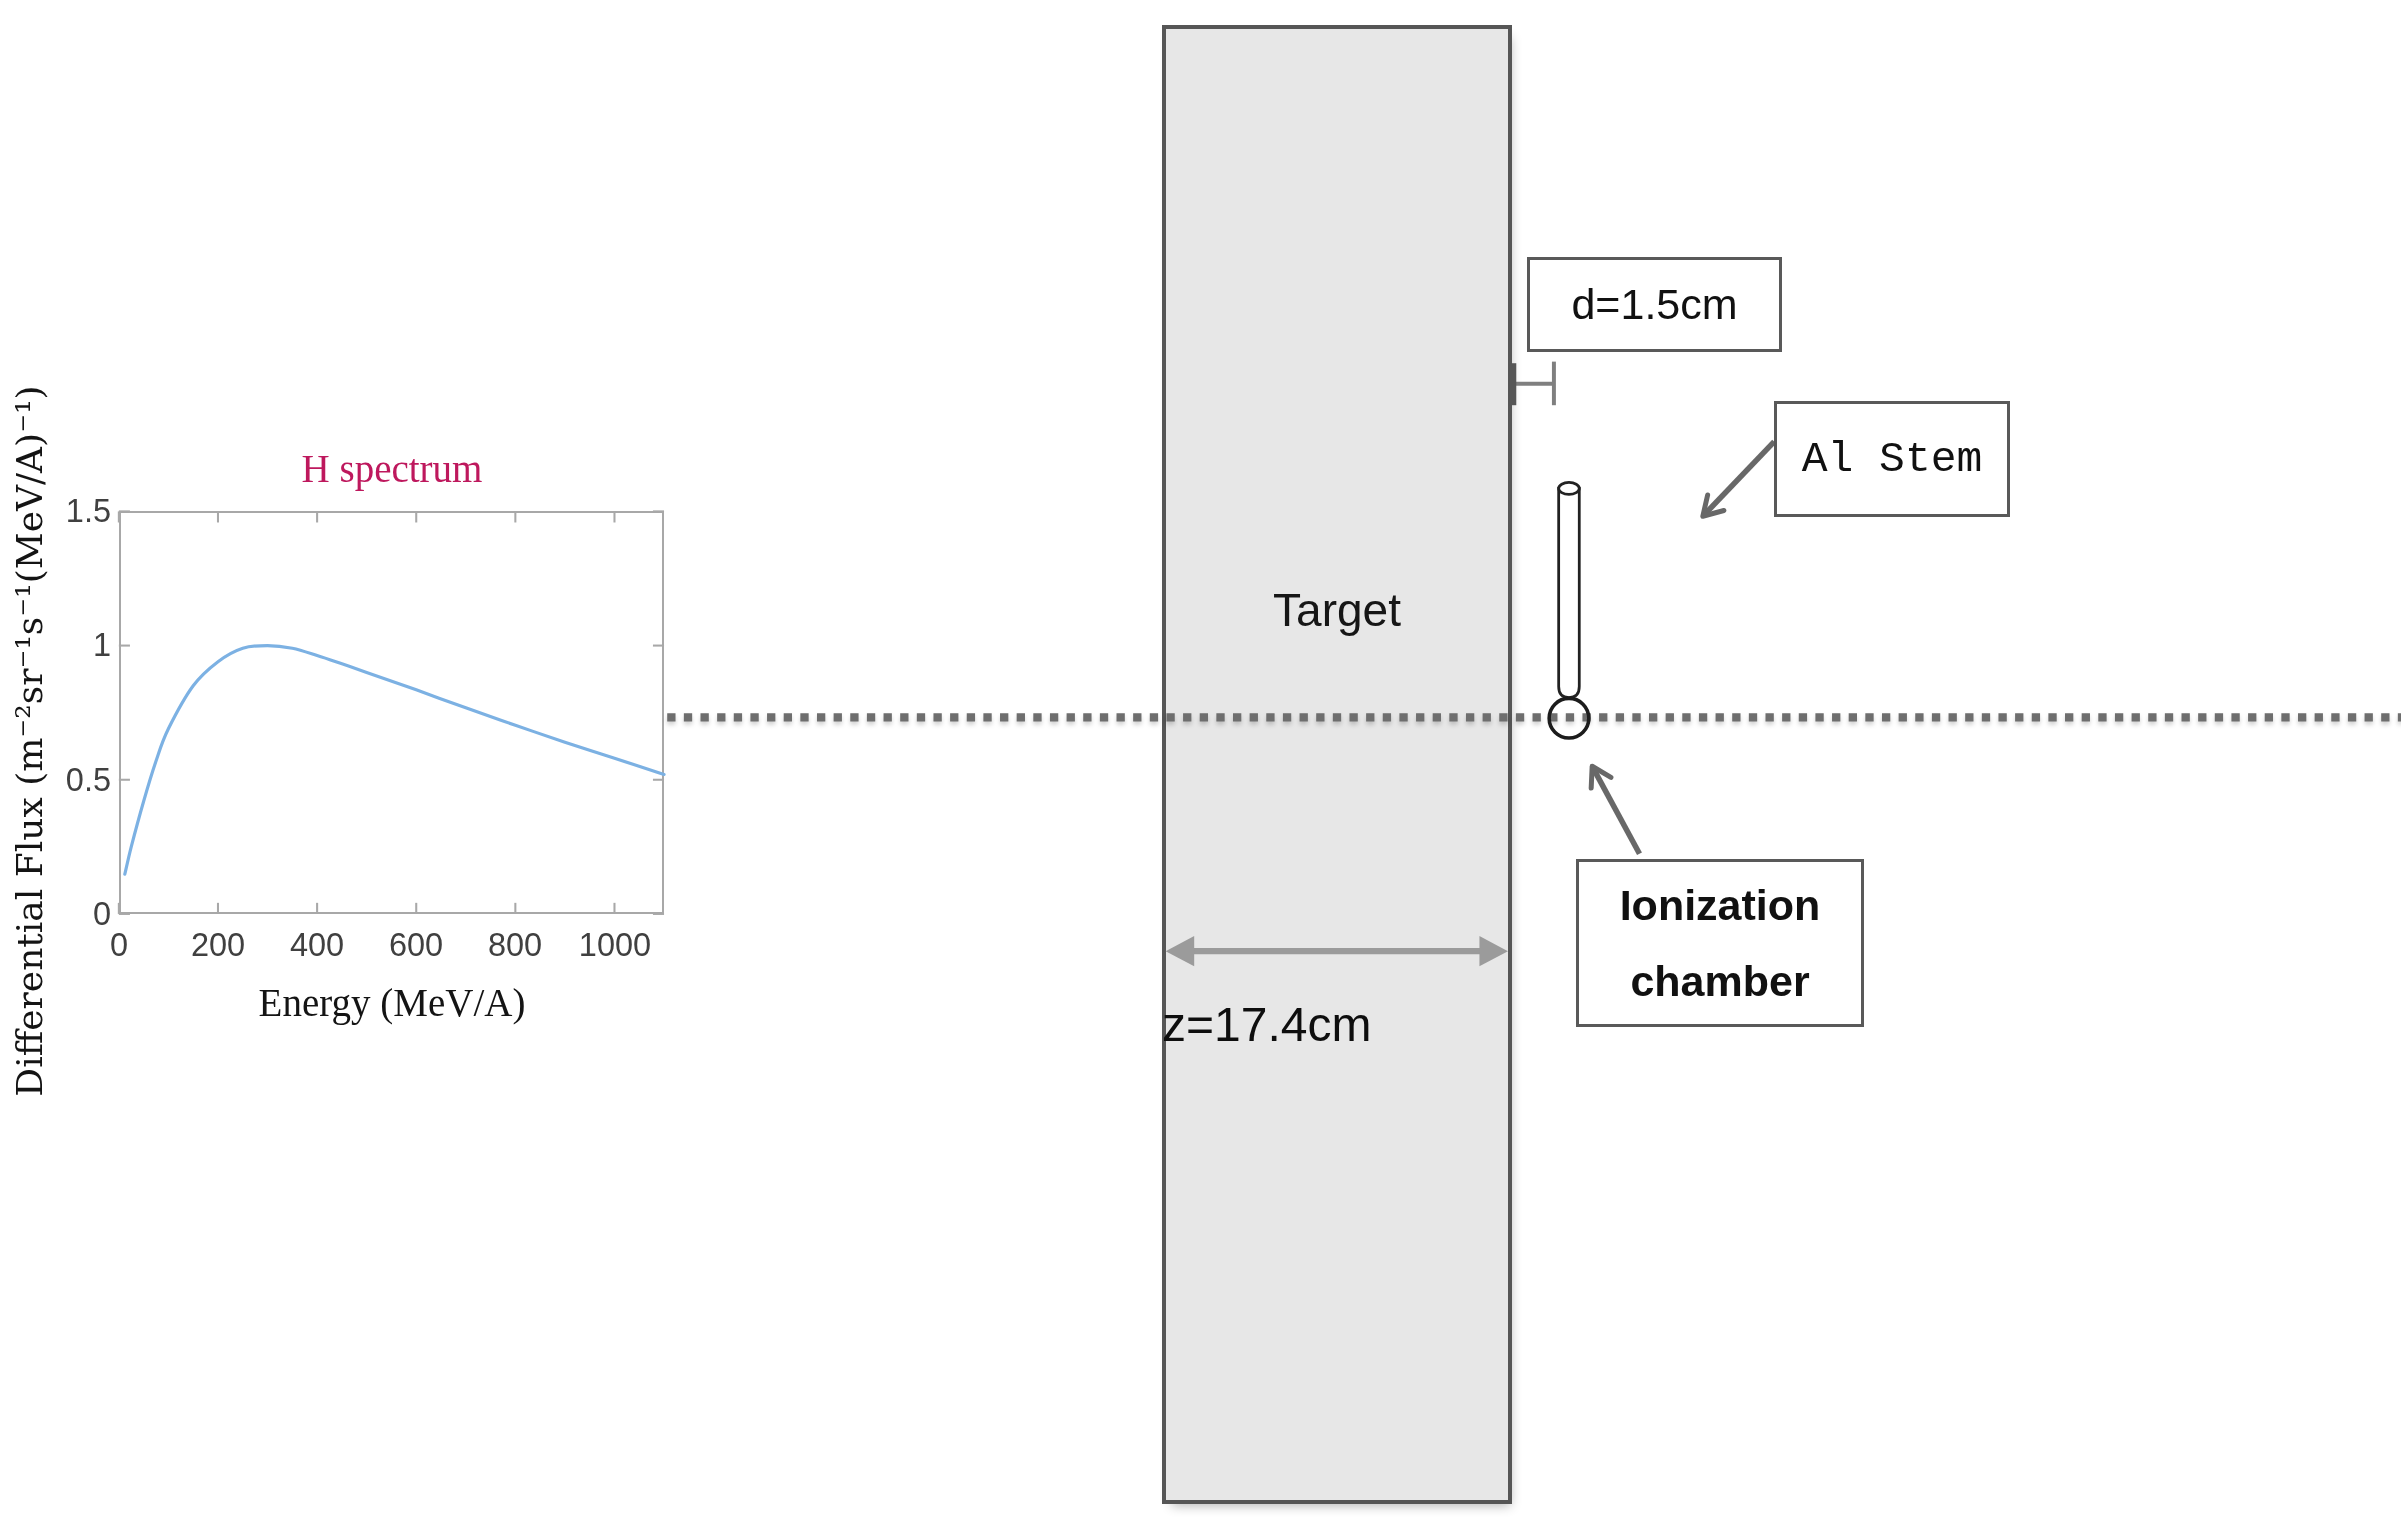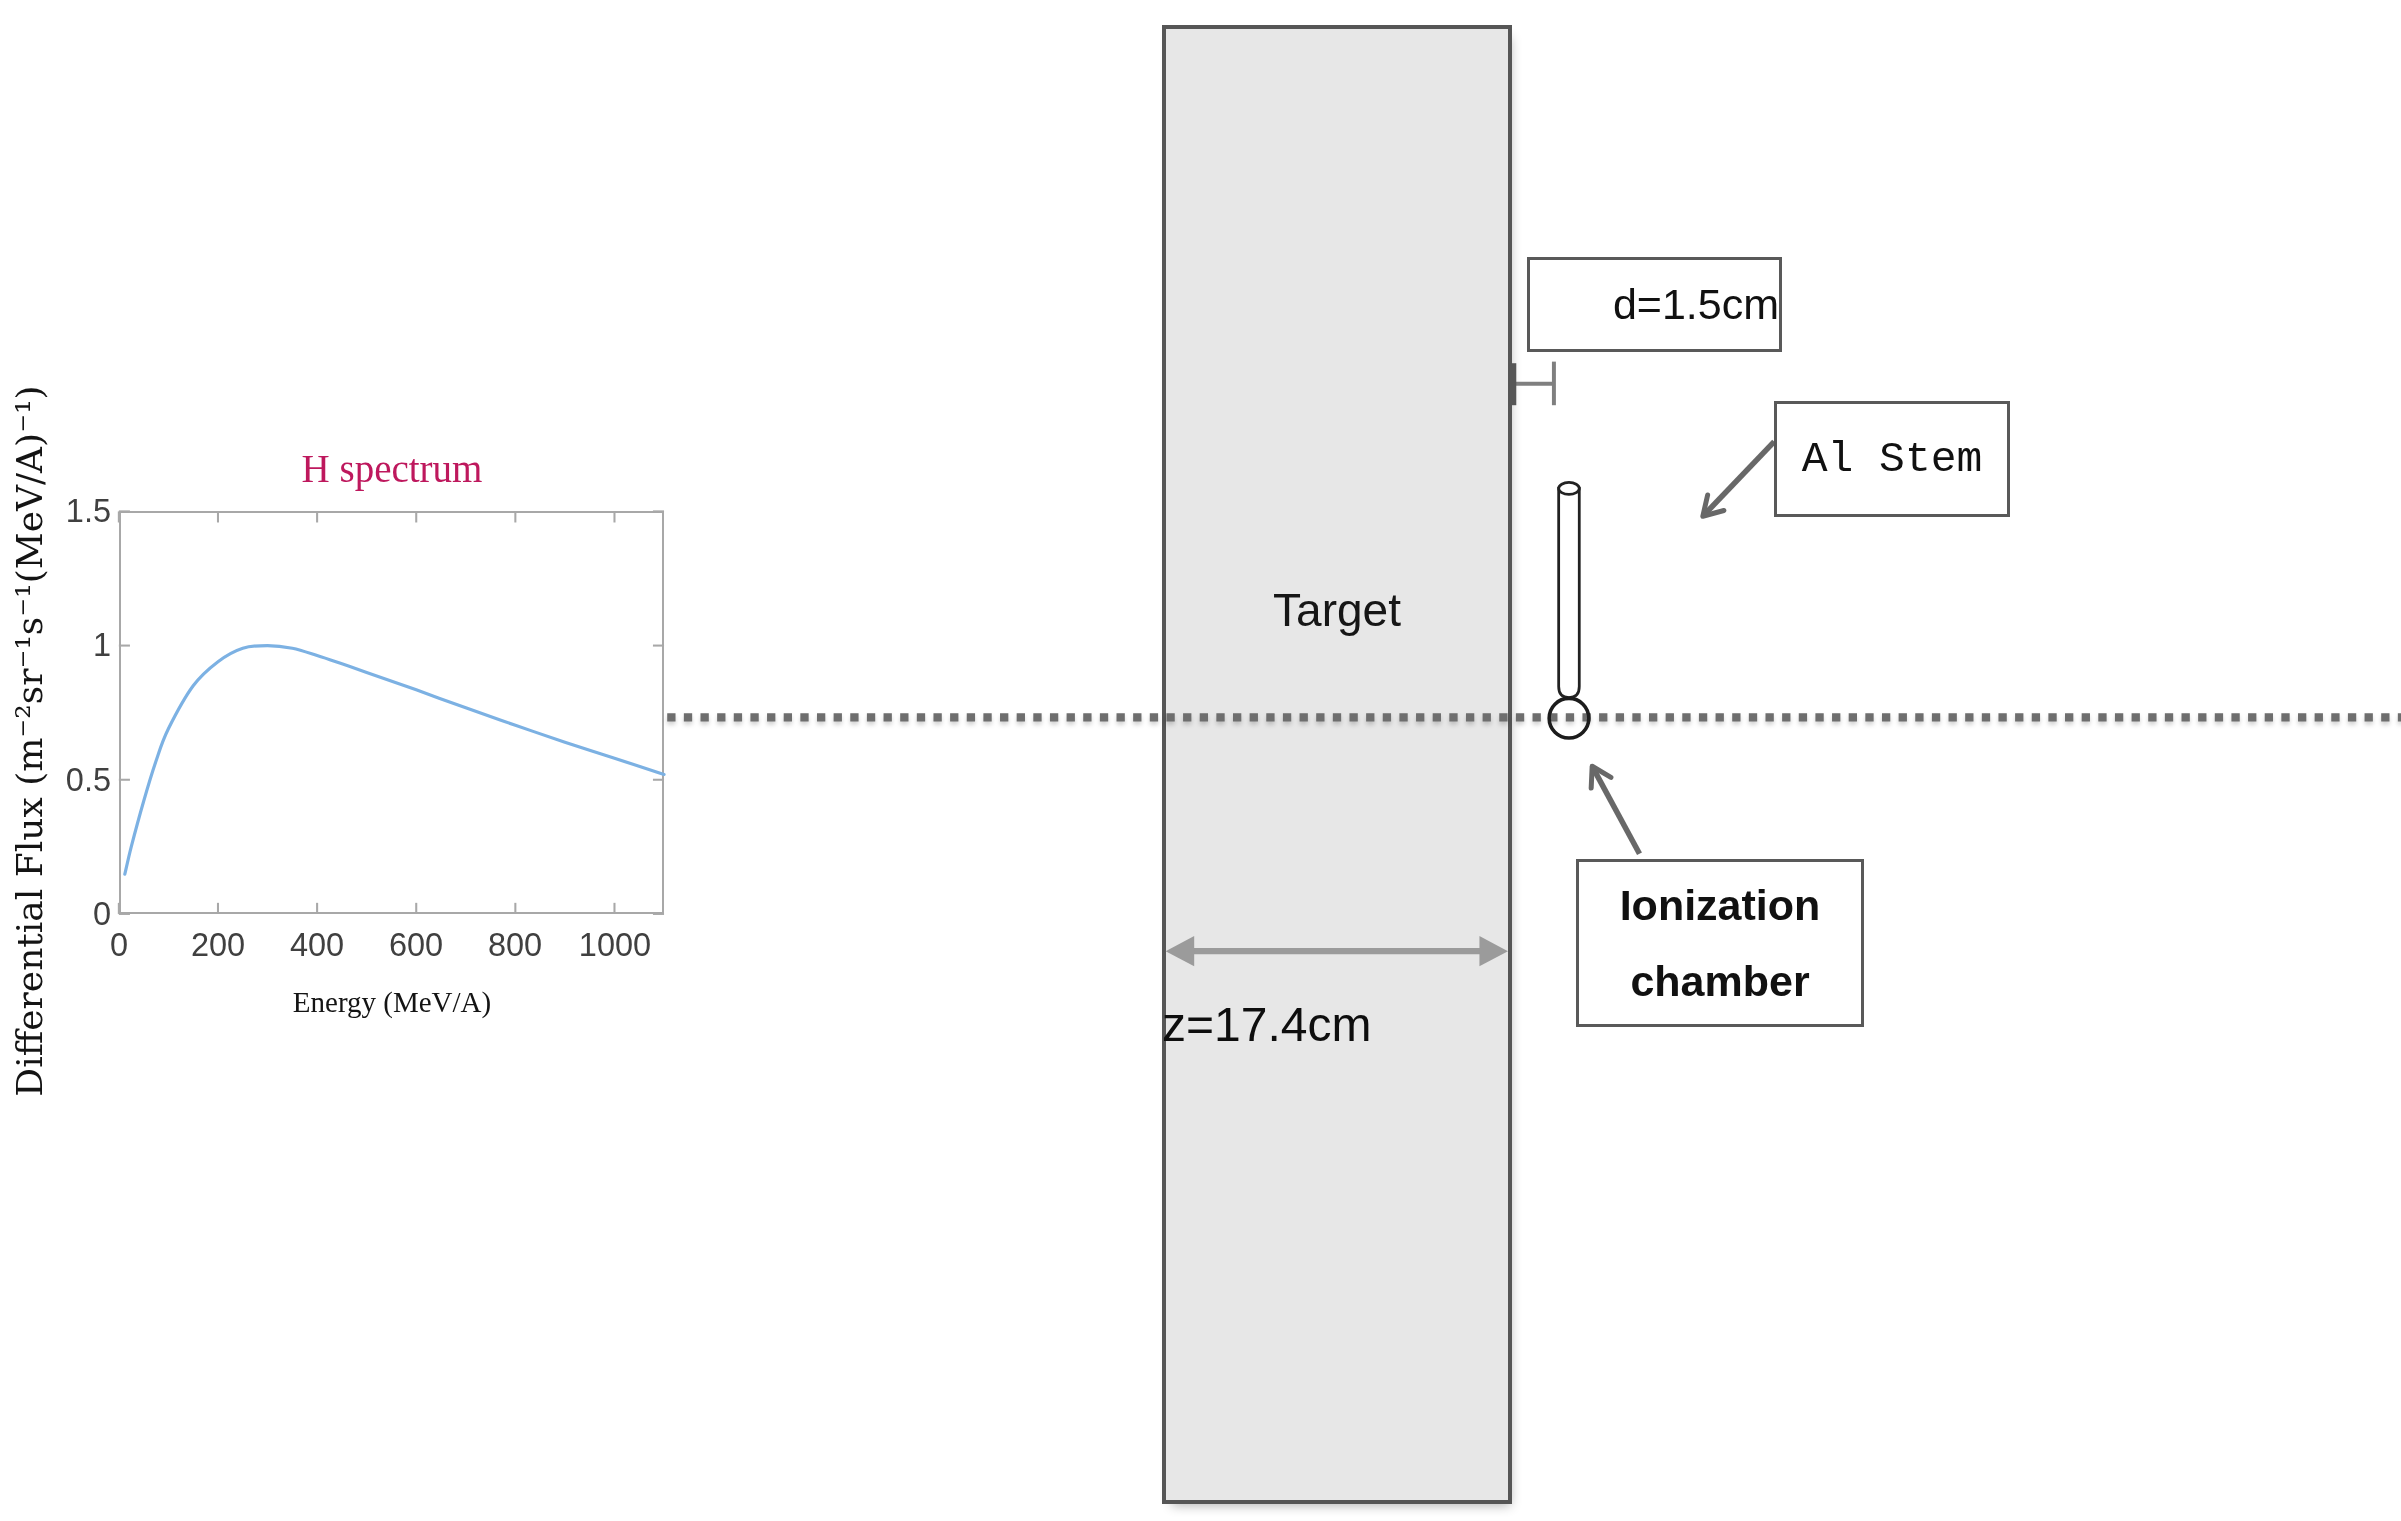--- a/index.html
+++ b/index.html
@@ -24,21 +24,21 @@
   .nomex{left:1162px;top:575px;width:350px;text-align:center;
          font-size:46px;line-height:71px;color:#161616;}
   .zlabel{left:1162px;top:997px;width:350px;text-align:left;
           font-size:48px;color:#0e0e0e;}
 
   
   .plot-box{left:119px;top:511px;width:545px;height:403px;box-sizing:border-box;
             border:2.4px solid #a8a8a8;background:transparent;}
   .chart-title{font-family:"Liberation Serif",serif;font-size:39px;color:#be185d;
                transform:translate(-50%,-50%);white-space:nowrap;}
-  .chart-xlabel{font-family:"Liberation Serif",serif;font-size:29px;color:#141414;
+  .chart-xlabel{font-family:"Liberation Serif",serif;font-size:39px;color:#141414;
                 transform:translate(-50%,-50%);white-space:nowrap;}
   .chart-ylabel{font-family:"DejaVu Serif",serif;font-size:36px;color:#141414;
                 transform:translate(-50%,-50%) rotate(-90deg);white-space:nowrap;}
   .tick{font-size:32.5px;color:#404040;white-space:nowrap;}
   .xtick{transform:translateX(-50%);}
   .ytick{transform:translate(-100%,-50%);}
 </style>
 </head>
 <body>
 
@@ -122,21 +122,21 @@
   <span class="abs tick ytick" style="left: 111px; top: 780px;">0.5</span>
   <span class="abs tick ytick" style="left: 111px; top: 645px;">1</span>
   <span class="abs tick ytick" style="left: 111px; top: 511px;">1.5</span>
 
   <div class="abs nomex">
     <div>Target</div>
   </div>
 
   <div class="abs zlabel">z=17.4cm</div>
 
-  <div class="abs label-box d-box" style="border-color: rgb(89, 89, 89); justify-content: flex-end;">
+  <div class="abs label-box d-box" style="border-color: rgb(89, 89, 89);">
     <span>d=1.5cm</span>
   </div>
 
   <div class="abs label-box al-box" style="border-color: rgb(89, 89, 89);">
     <span>Al Stem</span>
   </div>
 
   <div class="abs label-box ion-box" style="border-color: rgb(89, 89, 89);">
     <div>Ionization</div>
     <div>chamber</div>

